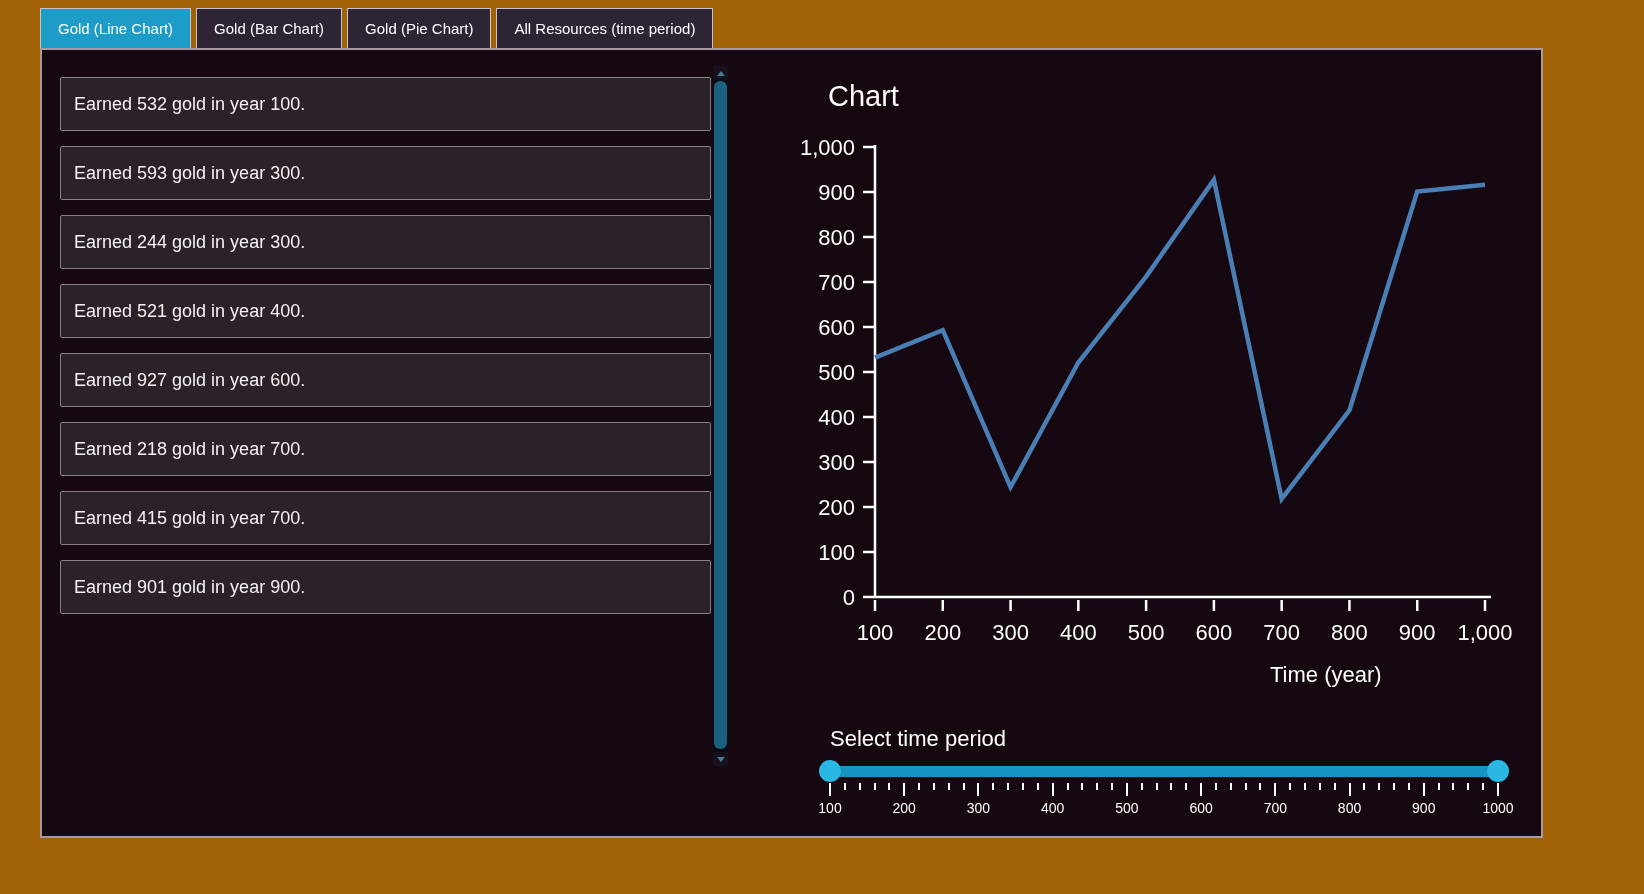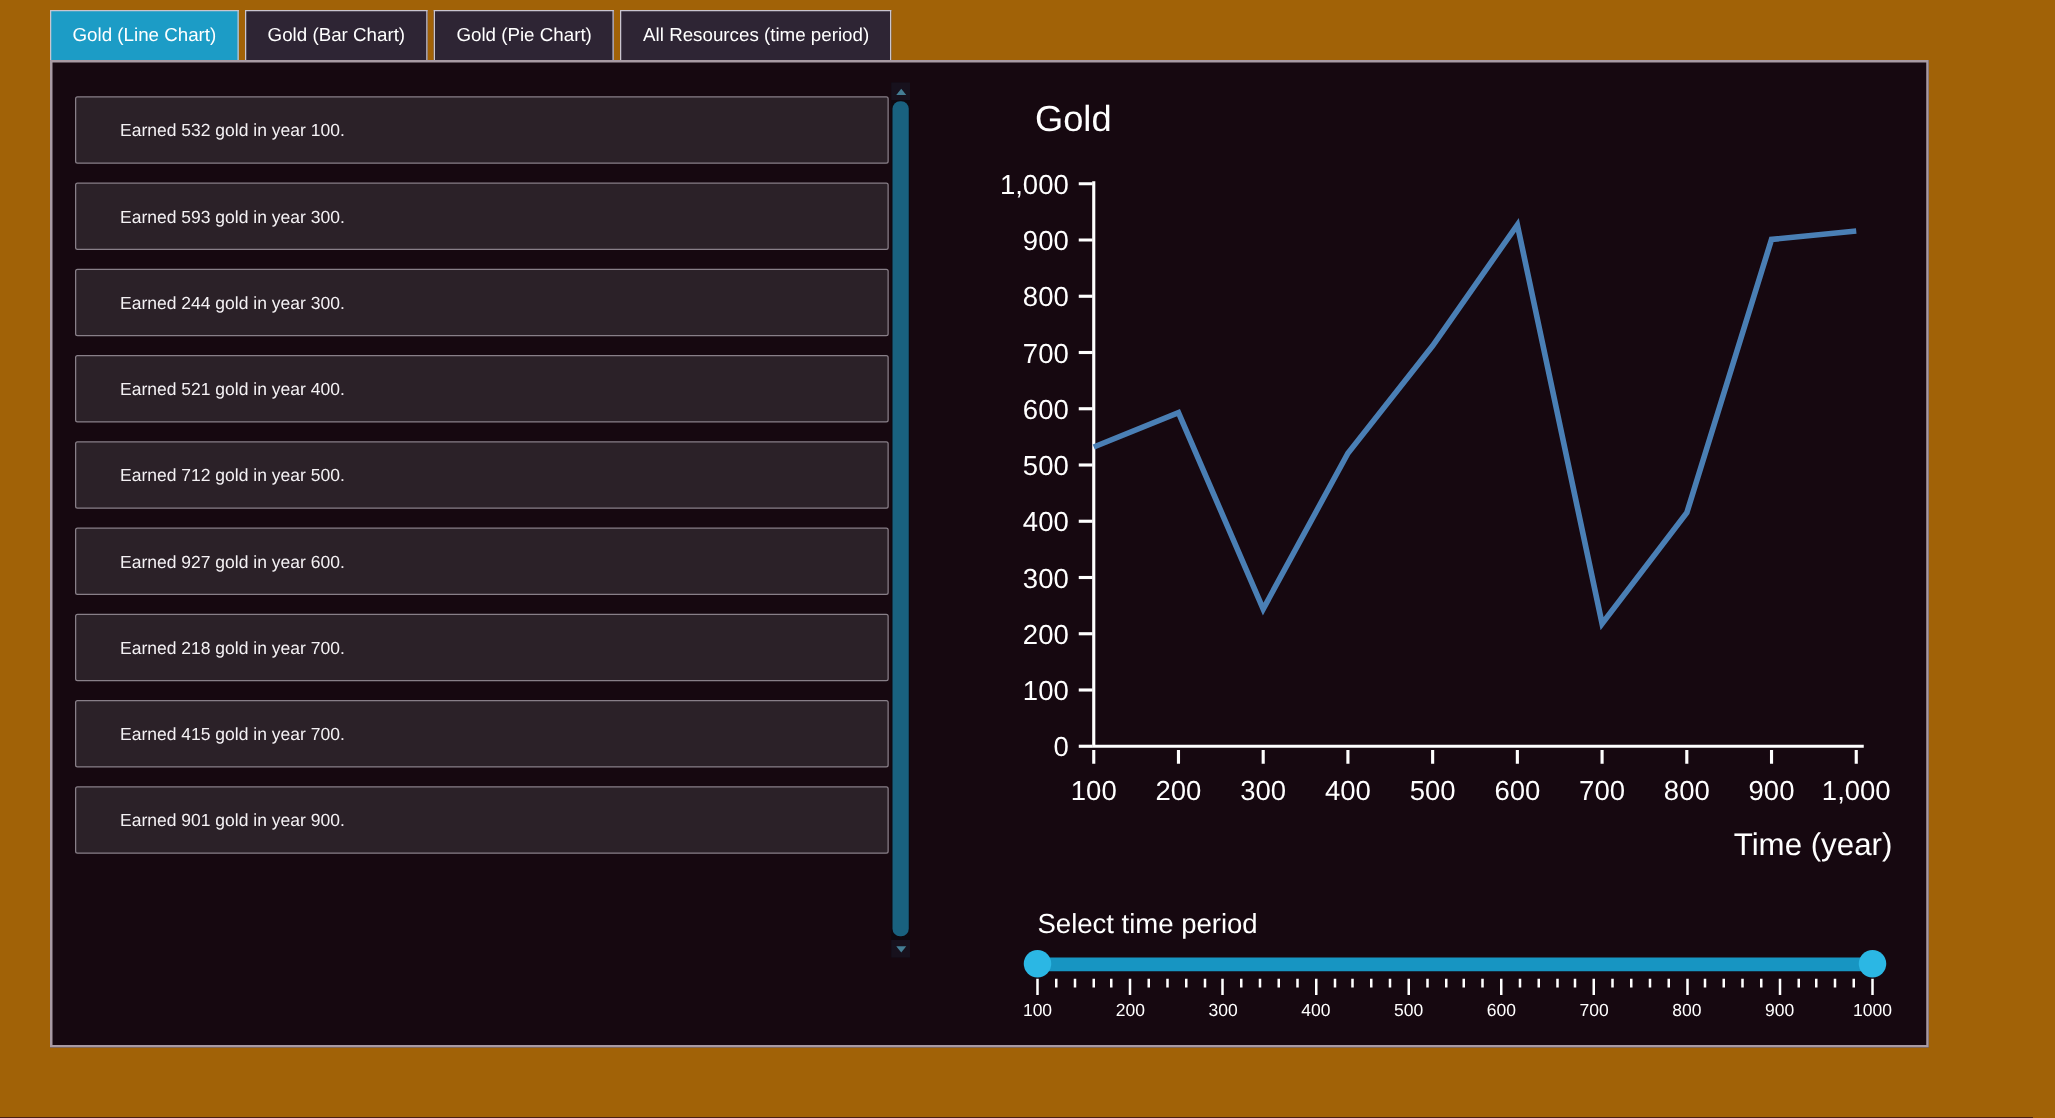--- a/index.html
+++ b/index.html
@@ -10,38 +10,38 @@
   .tab{height:40px;display:flex;align-items:center;padding:0 17px;background:#2e2534;
        border:1px solid #c9c5cf;border-bottom:none;font-size:15px;color:#ffffff;
        cursor:pointer;white-space:nowrap;box-sizing:border-box;}
   .tab.active{background:#1c9cc6;}
   
   .panel{position:absolute;left:40px;top:48px;width:1503px;height:790px;box-sizing:border-box;
          background:#160810;border:2px solid #a89aa3;}
   
   .log-list{position:absolute;left:18px;top:27px;width:651px;}
   .log-item{height:54px;margin-bottom:15px;background:#2b2128;border:1px solid #887f88;
-            border-radius:2px;display:flex;align-items:center;padding-left:35px;
-            box-sizing:border-box;font-size:14px;color:#f4f1f4;}
+            border-radius:2px;display:flex;align-items:center;padding-left:13px;
+            box-sizing:border-box;font-size:18px;color:#f4f1f4;}
   
   .scrollbar{position:absolute;left:671px;top:16px;width:15px;height:700px;background:#0e0810;}
   .sb-btn{position:absolute;left:0;width:15px;height:14px;background:#17111d;display:flex;
           align-items:center;justify-content:center;cursor:pointer;}
   .sb-btn.up{top:0;} .sb-btn.down{bottom:0;}
   .tri-up{width:0;height:0;border-left:4px solid transparent;border-right:4px solid transparent;
           border-bottom:5px solid #447e95;}
   .tri-down{width:0;height:0;border-left:4px solid transparent;border-right:4px solid transparent;
           border-top:5px solid #447e95;}
   .sb-thumb{position:absolute;left:1px;top:15px;width:13px;height:668px;background:#19617f;
           border-radius:6px;cursor:grab;}
   
   .chart-title{position:absolute;left:786px;top:30px;font-size:29px;color:#ffffff;}
   .chart-svg{position:absolute;left:700px;top:40px;}
   .chart-svg text{fill:#ffffff;font-family:"Liberation Sans",sans-serif;}
-  .x-axis-title{position:absolute;left:1345px;top:612px;font-size:25px;color:#ffffff;}
+  .x-axis-title{position:absolute;left:1228px;top:612px;font-size:22px;color:#ffffff;}
   
   .slider-area{position:absolute;left:778px;top:676px;width:688px;height:110px;}
   .slider-label{position:absolute;left:10px;top:0;font-size:22px;color:#ffffff;}
   .slider-track{position:absolute;left:0;top:40px;width:688px;height:11px;background:#1795c2;
                 border-radius:5px;cursor:pointer;}
   .slider-handle{position:absolute;top:34px;width:22px;height:22px;border-radius:50%;
                  background:#2bb7e4;cursor:grab;z-index:2;}
   .ruler{position:absolute;left:0;top:57px;width:688px;height:40px;}
   .ruler-tick{position:absolute;top:0;width:2px;height:7px;background:#ffffff;}
   .ruler-tick.major{height:13px;}
@@ -60,38 +60,37 @@
     <div class="tab">All Resources (time period)</div>
   </div>
 
   <div class="panel">
 
     <div class="log-list">
         <div class="log-item">Earned 532 gold in year 100.</div>
         <div class="log-item">Earned 593 gold in year 300.</div>
         <div class="log-item">Earned 244 gold in year 300.</div>
         <div class="log-item">Earned 521 gold in year 400.</div>
-        <div class="log-item">Earned 712 gold in year 500.</div>
         <div class="log-item">Earned 927 gold in year 600.</div>
         <div class="log-item">Earned 218 gold in year 700.</div>
         <div class="log-item">Earned 415 gold in year 700.</div>
         <div class="log-item">Earned 901 gold in year 900.</div>
       </div>
 
     <div class="scrollbar">
       <div class="sb-btn up">
         <div class="tri-up"></div>
       </div>
       <div class="sb-thumb"></div>
       <div class="sb-btn down">
         <div class="tri-down"></div>
       </div>
     </div>
 
-    <div class="chart-title">Gold</div>
+    <div class="chart-title">Chart</div>
     <svg id="plot" class="chart-svg" width="790" height="580">
         <path d="M 133 55 L 133 507 L 749 507" stroke="#ffffff" stroke-width="2.5" fill="none"></path>
         <line x1="121" y1="507" x2="132" y2="507" stroke="#ffffff" stroke-width="2.5"></line>
         <text x="113" y="515" text-anchor="end" font-size="22">0</text>
         <line x1="121" y1="462" x2="132" y2="462" stroke="#ffffff" stroke-width="2.5"></line>
         <text x="113" y="470" text-anchor="end" font-size="22">100</text>
         <line x1="121" y1="417" x2="132" y2="417" stroke="#ffffff" stroke-width="2.5"></line>
         <text x="113" y="425" text-anchor="end" font-size="22">200</text>
         <line x1="121" y1="372" x2="132" y2="372" stroke="#ffffff" stroke-width="2.5"></line>
         <text x="113" y="380" text-anchor="end" font-size="22">300</text>

